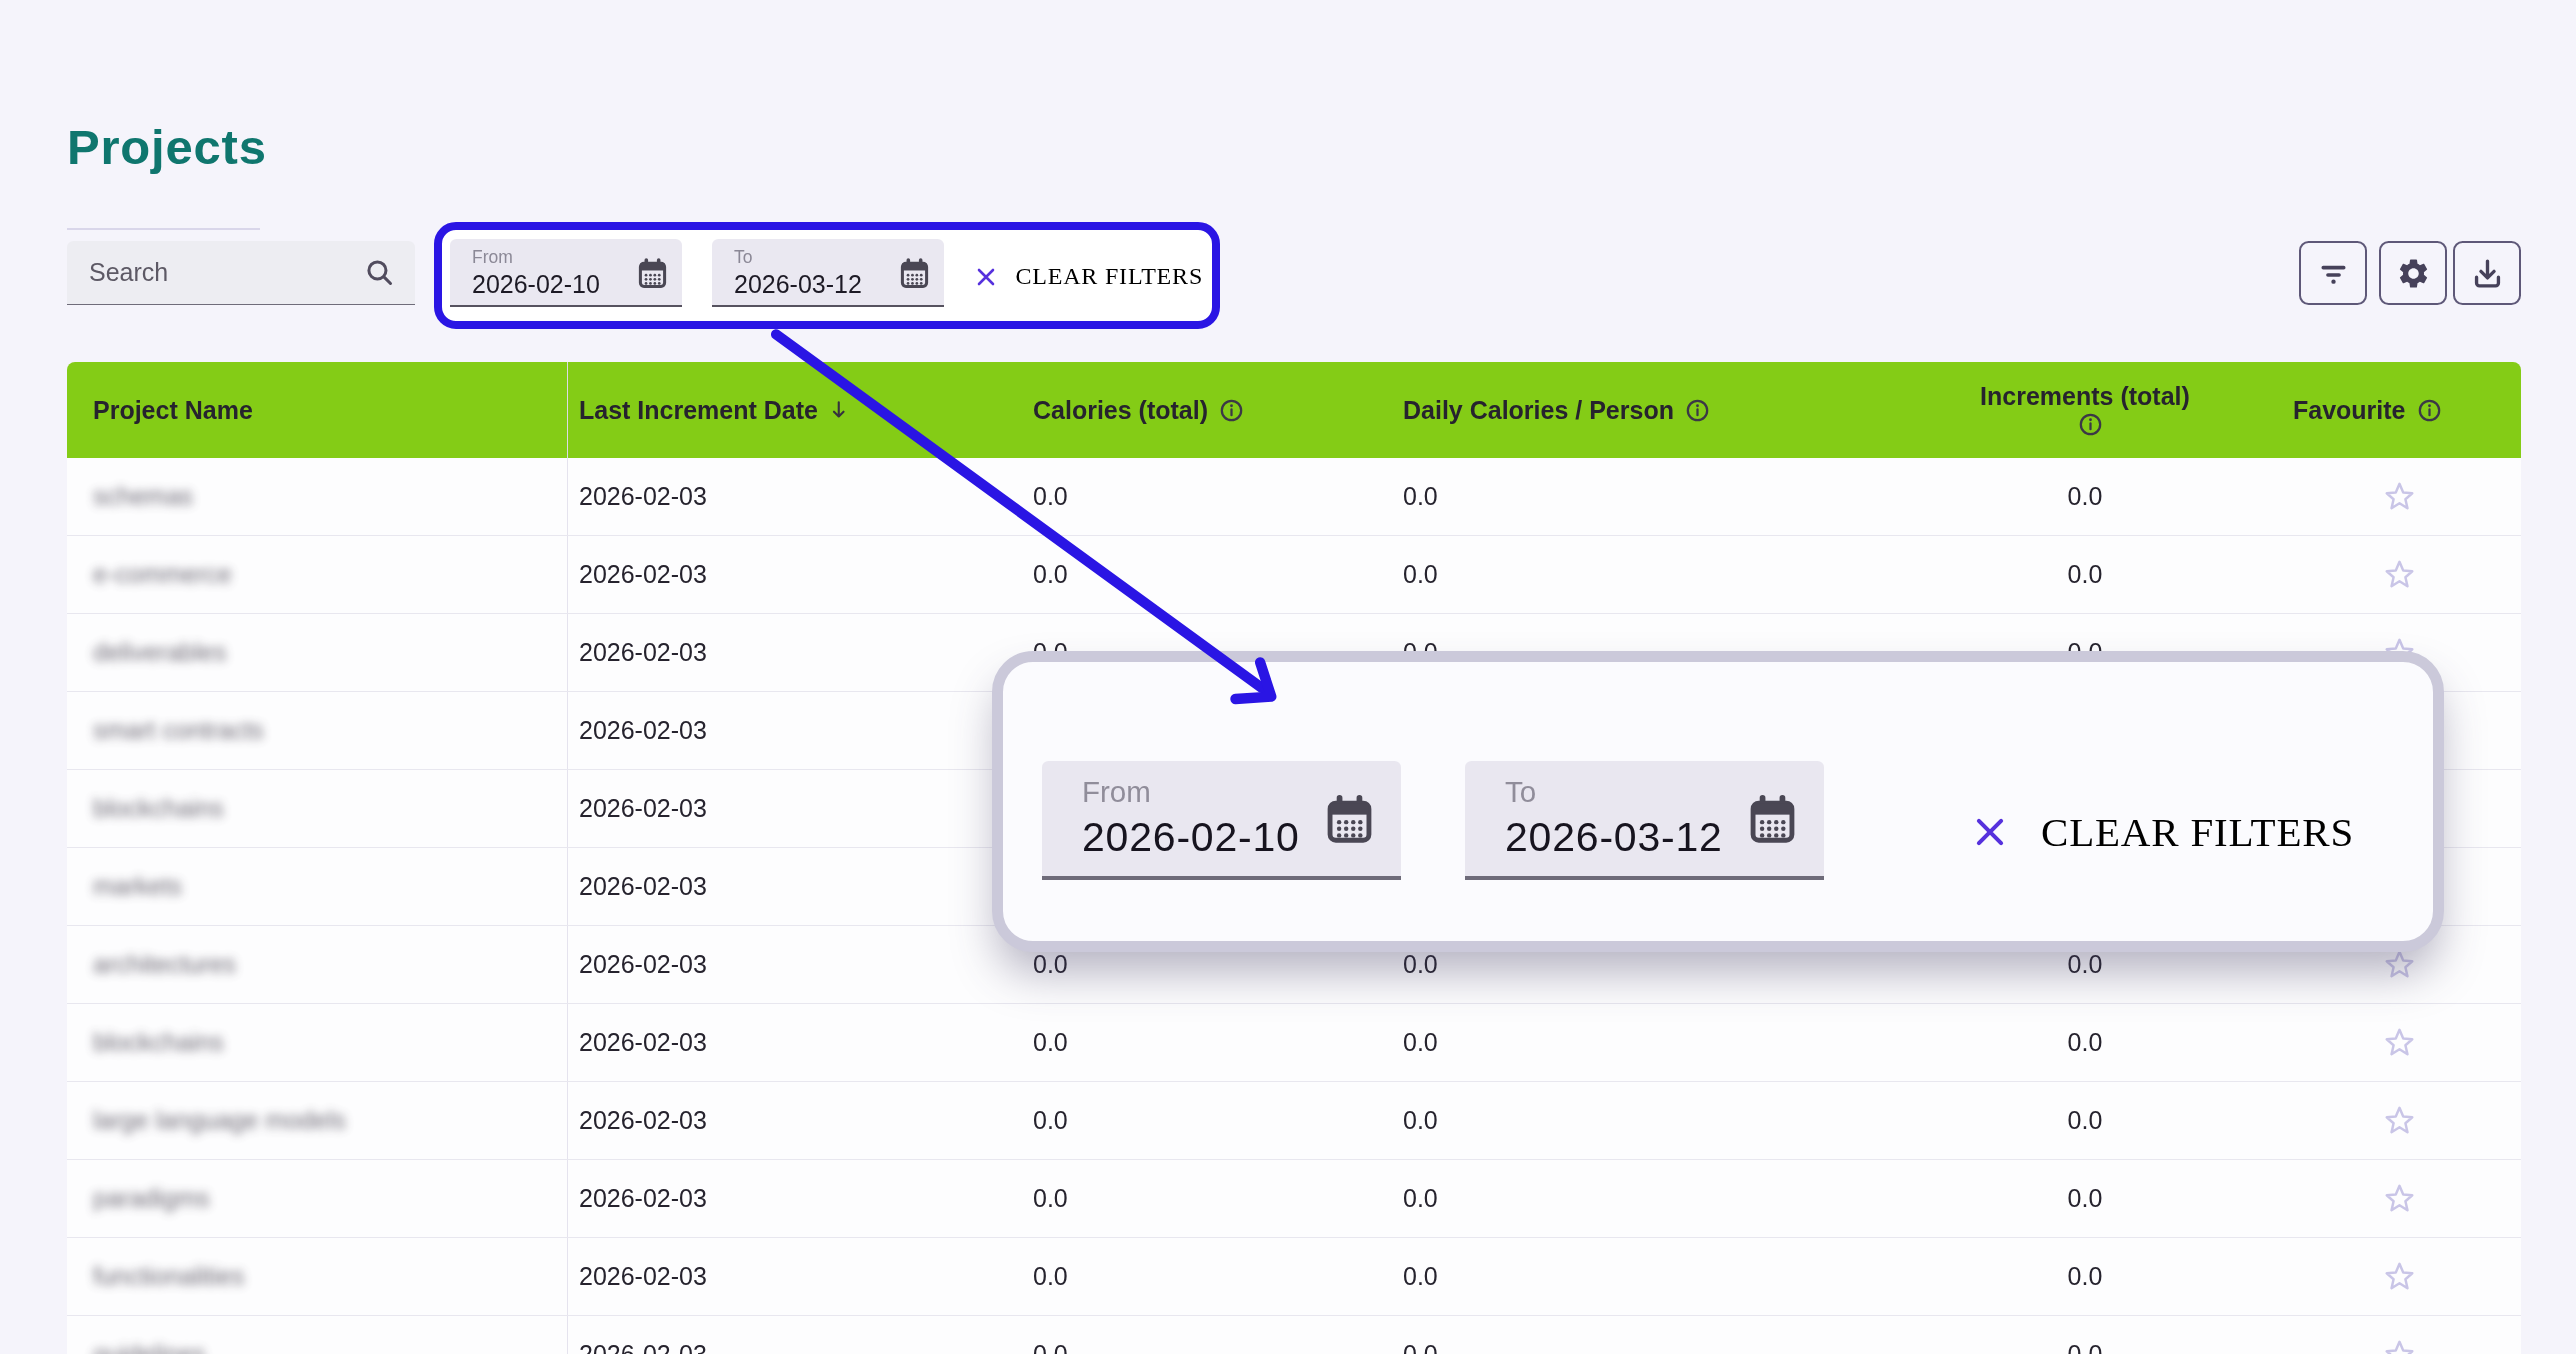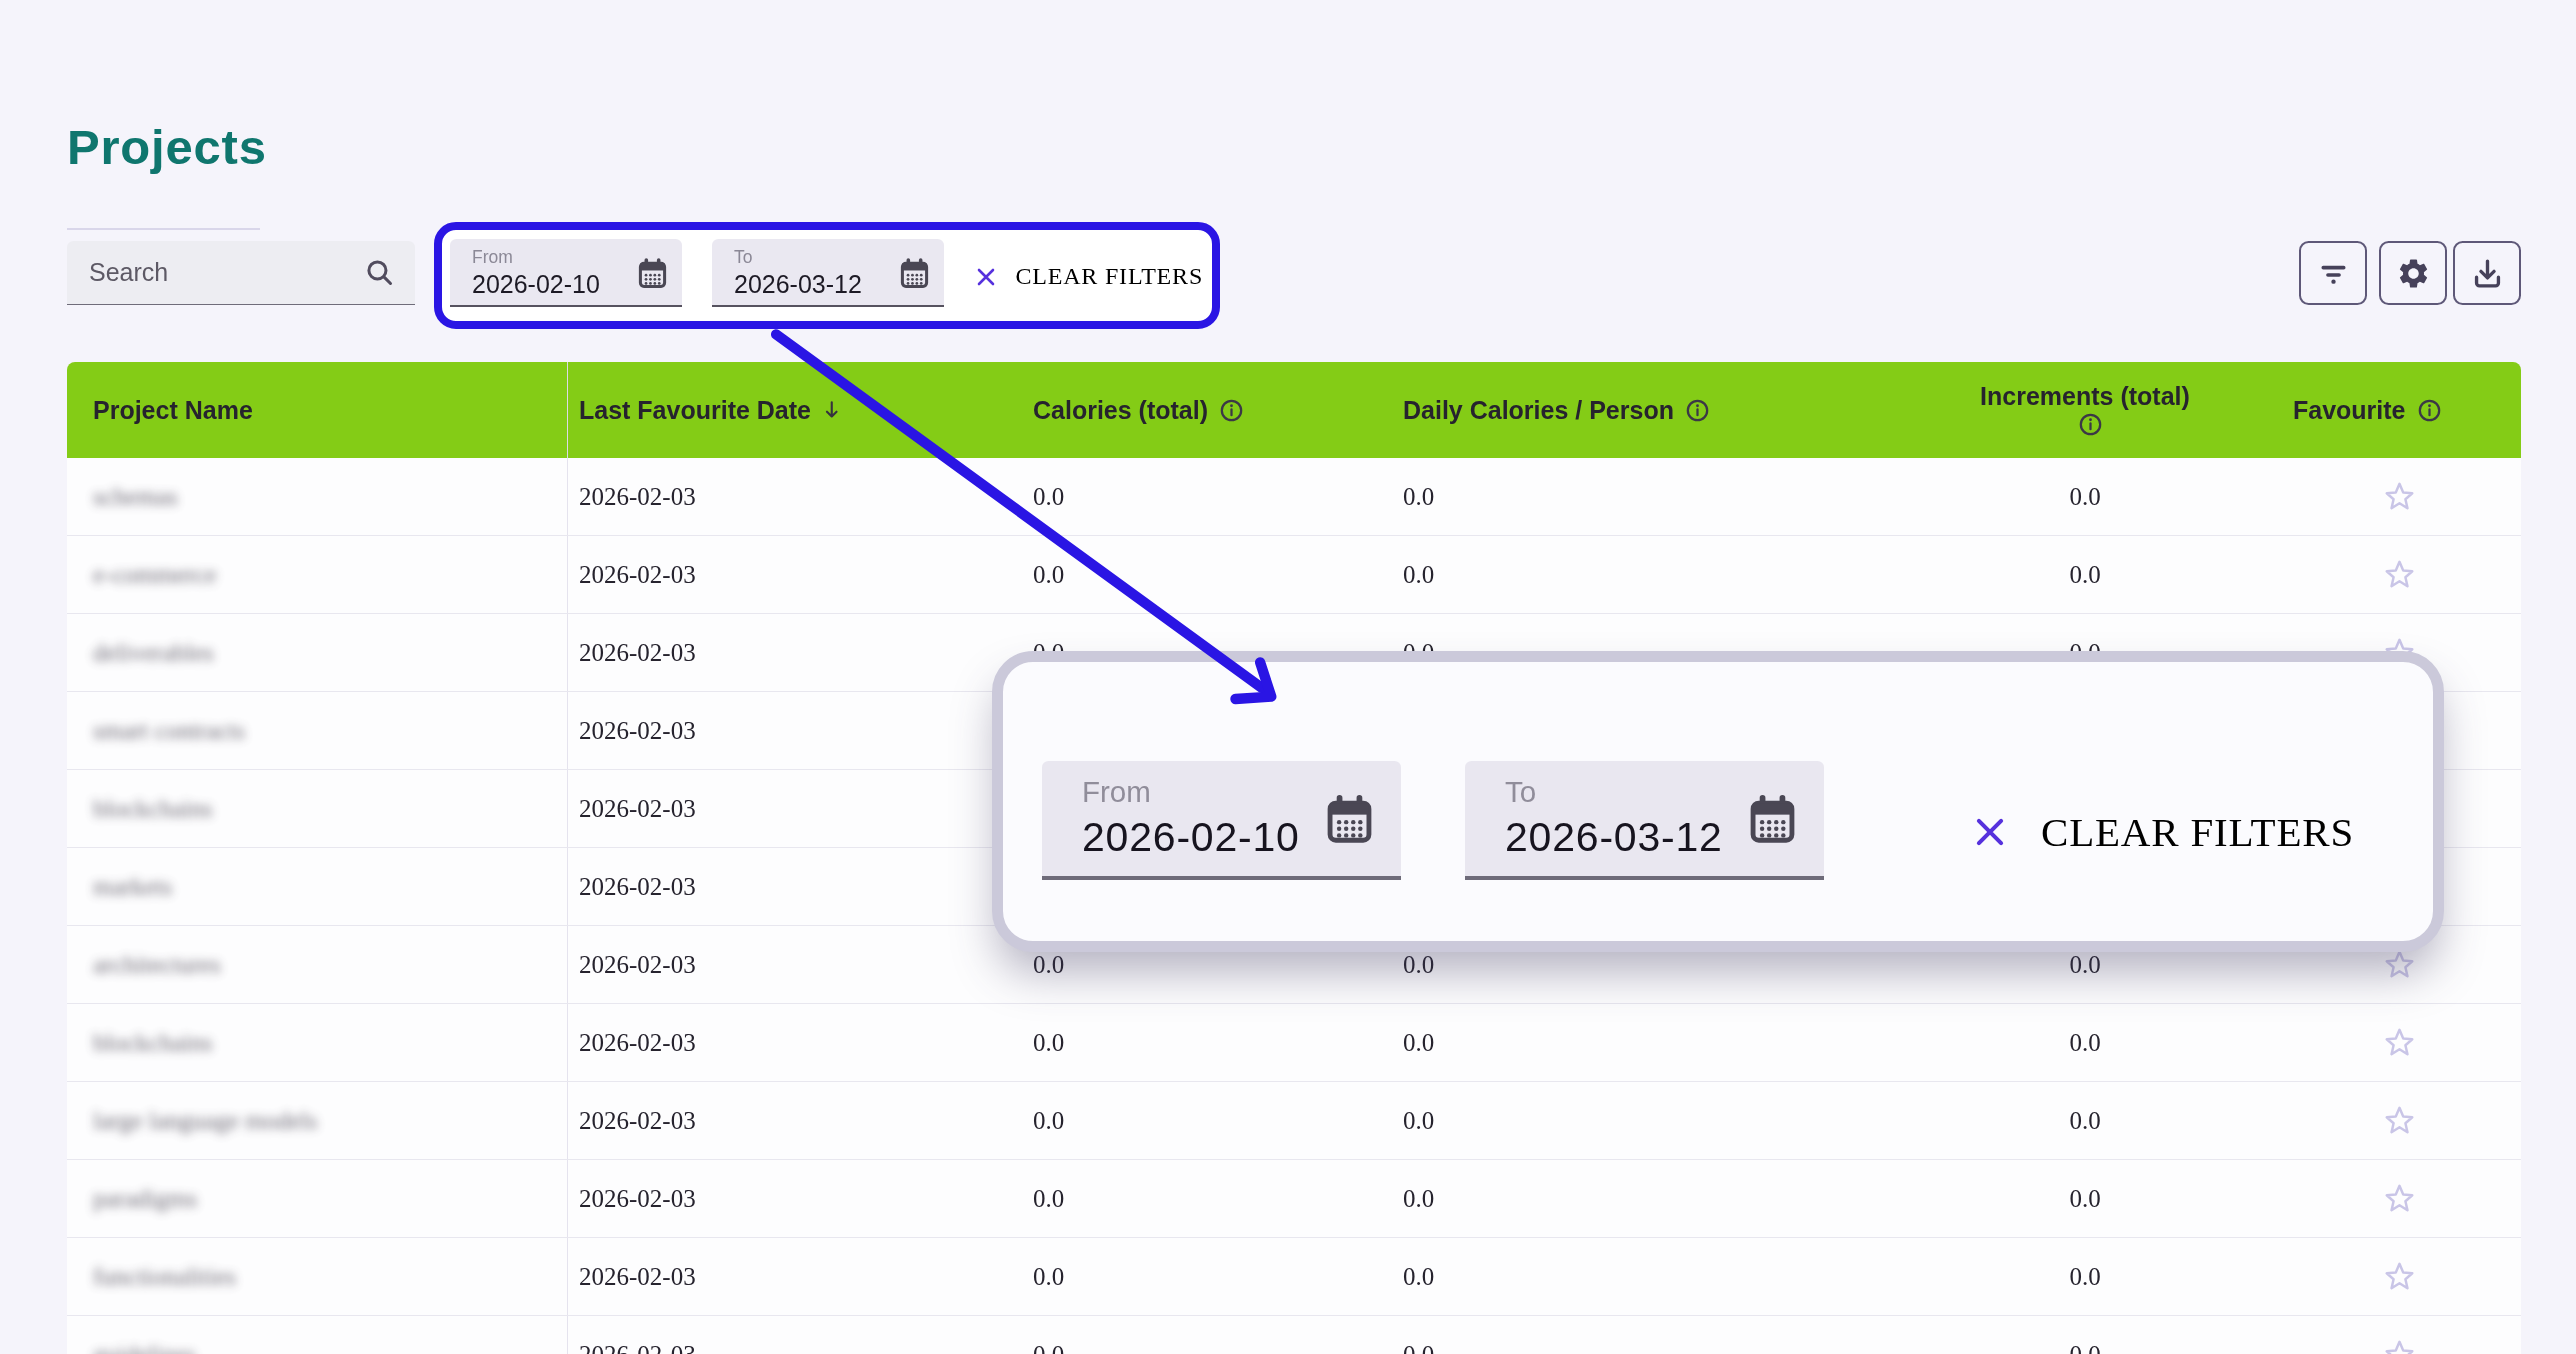--- a/index.html
+++ b/index.html
@@ -51,21 +51,21 @@
   
   .table{position:absolute;left:67px;top:362px;width:2454px;border-radius:8px 8px 0 0;overflow:hidden;}
   .thead{display:flex;height:96px;background:#84cc16;align-items:center;font-weight:700;font-size:25px;color:#26232e;}
   .c1{width:501px;} .c2{width:443px;} .c3{width:370px;} .c4{width:490px;} .c5{width:406px;flex-direction:column;} .c6{width:244px;}
   .th,.td{box-sizing:border-box;display:flex;align-items:center;flex:none;}
   .th.c1{padding-left:26px;align-self:stretch;border-right:1.6px solid #dcdae6;}
   .th.c2{padding-left:11px;} .th.c3,.th.c4,.th.c5{padding-left:22px;} .th.c6{padding-left:16px;}
   .th .info{width:27px;height:27px;margin-left:10.3px;flex:none;}
   .th .sort{width:25.5px;height:25.5px;margin-left:8px;flex:none;}
   .tbody .tr{display:flex;height:78px;box-sizing:border-box;background:#fdfdfe;
-    border-bottom:1.6px solid #e8e7ef;align-items:center;font-size:25px;color:#26232e;font-family:Liberation Serif, serif;}
+    border-bottom:1.6px solid #e8e7ef;align-items:center;font-size:25px;color:#26232e;}
   .td.c1{padding-left:26px;align-self:stretch;border-right:1.6px solid #e5e3ee;}
   .td.c2{padding-left:11px;} .td.c3,.td.c4,.td.c5{padding-left:22px;}
   .td.c6{justify-content:center;}
   .blurred{filter:blur(4.8px);color:#55515e;opacity:.85;white-space:nowrap;}
   .star{width:33px;height:33px;cursor:pointer;}
 
   
   .callout{position:absolute;left:992px;top:651px;width:1452px;height:301px;box-sizing:border-box;
     background:#fbfbfe;border:11px solid #cbc9da;border-radius:41px;
     box-shadow:0 25.5px 46px -6.4px rgba(62,58,94,.38);z-index:20;}
@@ -189,21 +189,21 @@
         <use href="#i-download"></use>
       </svg>
   </button>
 
   <div class="table">
     <div class="thead">
       <div class="th c1">
         <span>Project Name</span>
       </div>
       <div class="th c2">
-        <span>Last Favourite Date</span>
+        <span>Last Increment Date</span>
         <svg class="sort" viewBox="0 0 24 24">
             <use href="#i-sortdown"></use>
           </svg>
       </div>
       <div class="th c3">
         <span>Calories (total)</span>
         <svg class="info" viewBox="0 0 24 24">
             <use href="#i-info"></use>
           </svg>
       </div>

